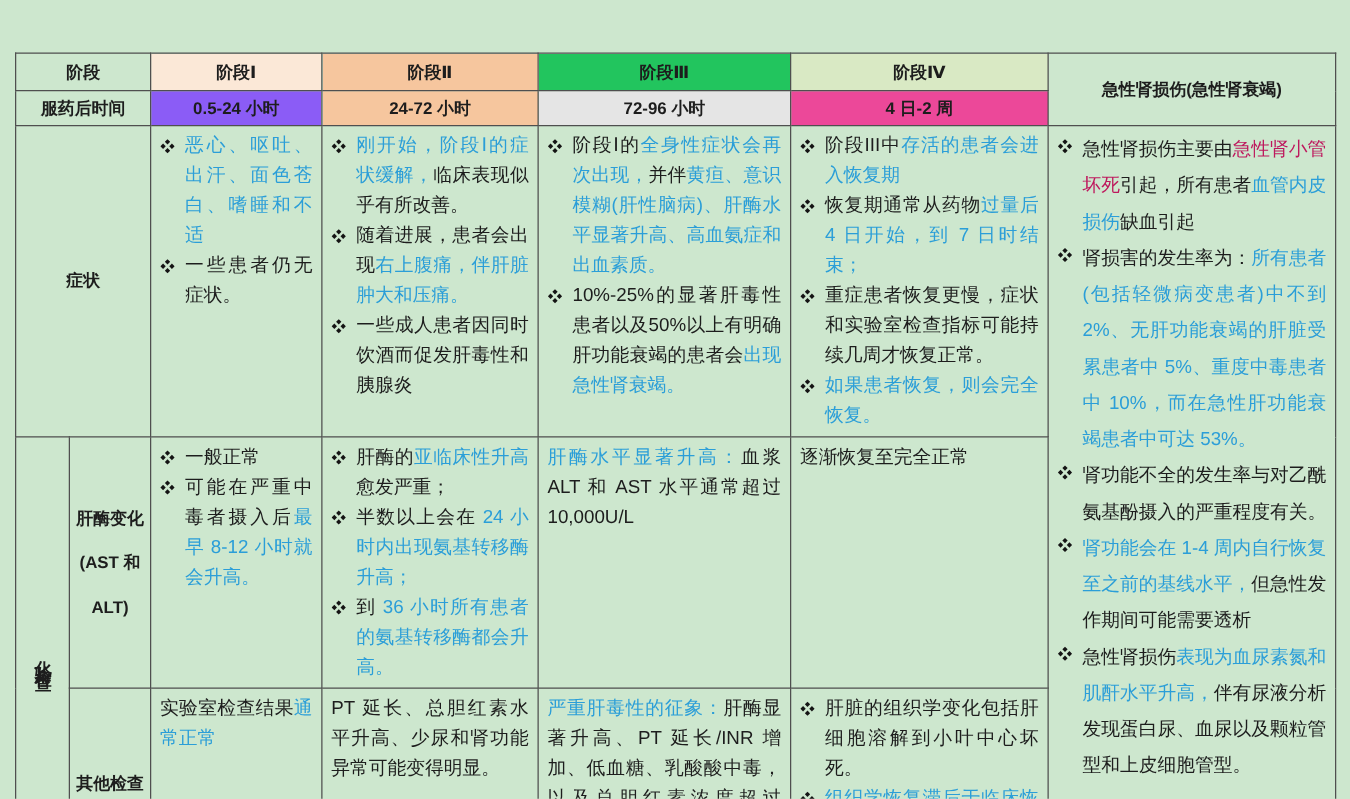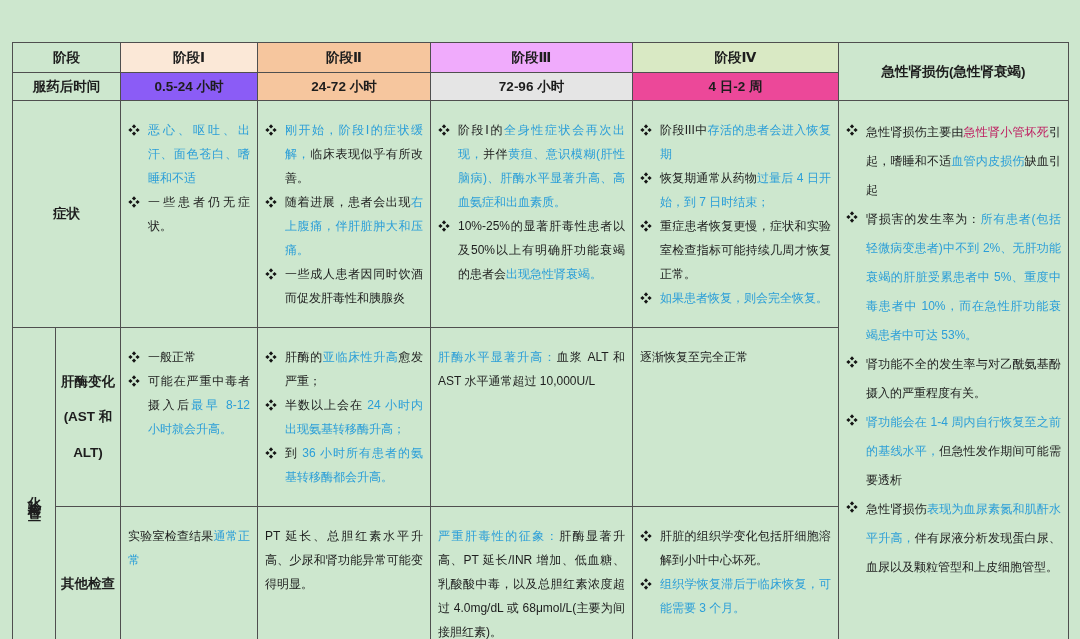--- a/index.html
+++ b/index.html
@@ -14,22 +14,22 @@
     text-align:center;font-size:17px;font-weight:bold;color:#141414;
     letter-spacing:1px;
   }
   table.clin{
     position:absolute;left:12px;top:42px;width:1056px;
     border-collapse:collapse;table-layout:fixed;
   }
   table.clin th,table.clin td{
     border:1px solid #4f4f4f;
     vertical-align:top;
-    padding:17px 7px;
-    font-size:12px;
+    padding:4px 7px;
+    font-size:15px;
     color:#1d1d1d;
     overflow:hidden;
   }
   table.clin th{
     font-weight:bold;text-align:center;vertical-align:middle;
     font-size:13.5px;padding:2px 4px;
   }
   tr.r-head{height:30px;}
   tr.r-time{height:28px;}
   tr.r-sym{height:177px;}
@@ -70,21 +70,21 @@
       <col style="width:173px">
         <col style="width:202px">
         <col style="width:206px">
       <col style="width:230px">
     </colgroup>
     <tbody>
         <tr class="r-head">
       <th colspan="2">阶段</th>
       <th style="background: rgb(251, 232, 215);">阶段Ⅰ</th>
       <th style="background: rgb(246, 198, 158);">阶段Ⅱ</th>
-      <th style="background: #f0abfc;">阶段Ⅲ</th>
+      <th style="background: #22c55e;">阶段Ⅲ</th>
       <th style="background: rgb(217, 233, 196);">阶段Ⅳ</th>
       <th rowspan="2">急性肾损伤(急性肾衰竭)</th>
     </tr>
     <tr class="r-time">
       <th colspan="2">服药后时间</th>
       <th style="background: #8b5cf6;">0.5-24 小时</th>
       <th style="background: rgb(246, 198, 158);">24-72 小时</th>
       <th style="background: #e5e5e5;">72-96 小时</th>
       <th style="background: #ec4899; margin-left: 11px;">4 日-2 周</th>
     </tr>
@@ -198,21 +198,21 @@
             </div>
           </td>
       <td class="kidney-cell" rowspan="3">
             <div class="bul">
               <span class="bmark">
                 <i></i>
                 <i></i>
                 <i></i>
                 <i></i>
               </span>
-              <span class="txt"><span style="color: rgb(29, 29, 29);">急性肾损伤主要由</span><span style="color: #be185d;">急性肾小管坏死</span><span style="color: rgb(29, 29, 29);">引起，嗜睡和不适</span><span style="color: rgb(43, 158, 216);">血管内皮损伤</span><span style="color: rgb(29, 29, 29);">缺血引起</span></span>
+              <span class="txt"><span style="color: rgb(29, 29, 29);">急性肾损伤主要由</span><span style="color: #be185d;">急性肾小管坏死</span><span style="color: rgb(29, 29, 29);">引起，所有患者</span><span style="color: rgb(43, 158, 216);">血管内皮损伤</span><span style="color: rgb(29, 29, 29);">缺血引起</span></span>
             </div>
             <div class="bul">
               <span class="bmark">
                 <i></i>
                 <i></i>
                 <i></i>
                 <i></i>
               </span>
               <span class="txt"><span style="color: rgb(29, 29, 29);">肾损害的发生率为：</span><span style="color: rgb(43, 158, 216);">所有患者(包括轻微病变患者)中不到 2%、无肝功能衰竭的肝脏受累患者中 5%、重度中毒患者中 10%，而在急性肝功能衰竭患者中可达 53%。</span></span>
             </div>

